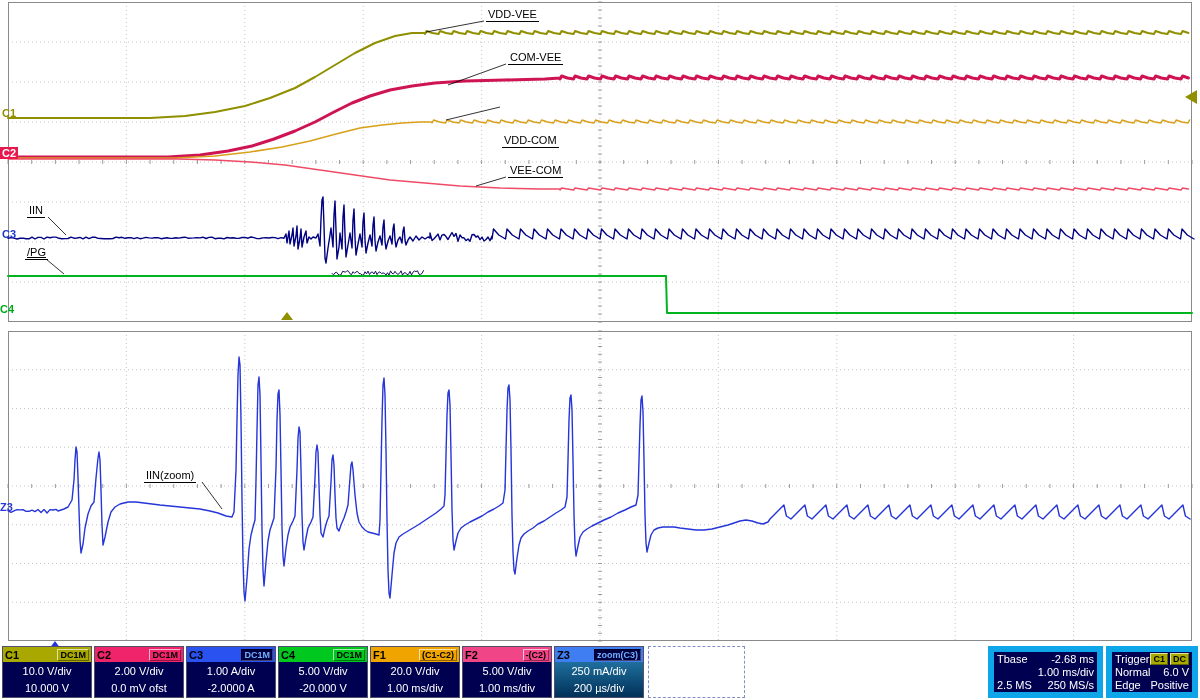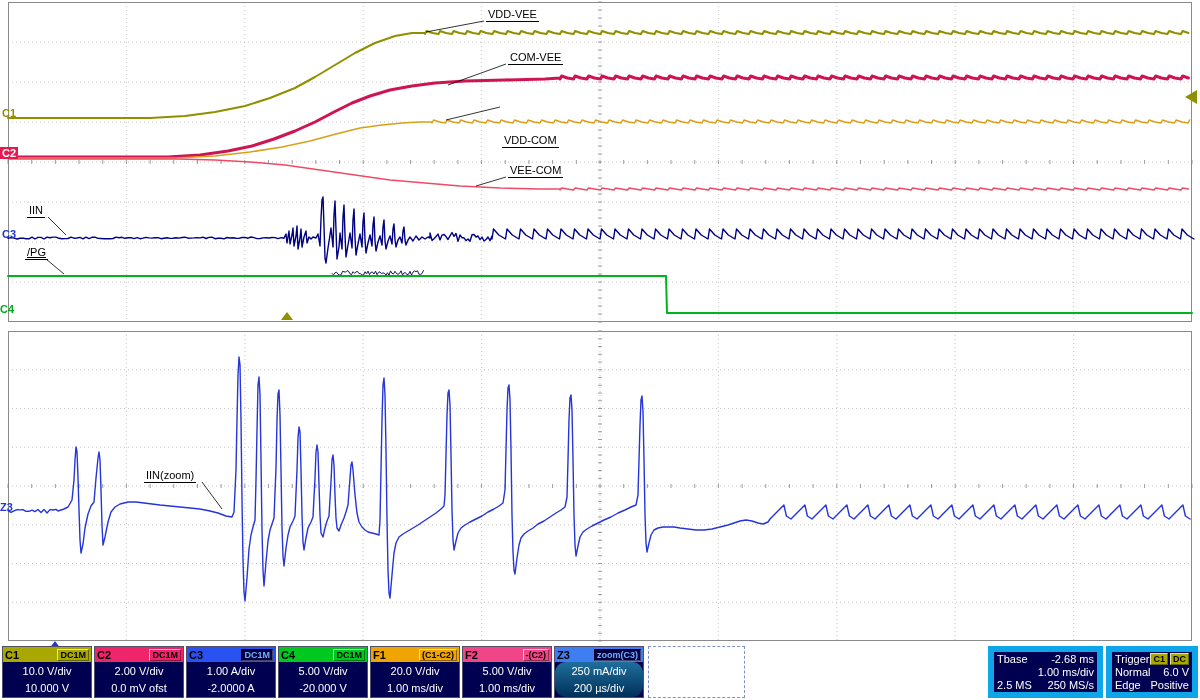--- a/index.html
+++ b/index.html
@@ -5,21 +5,21 @@
   html,body{margin:0;padding:0;background:#fff;}
   #scope{position:relative;width:1200px;height:700px;background:#fff;font-family:"Liberation Sans",sans-serif;overflow:hidden;}
   #wave-svg{position:absolute;left:0;top:0;}
   .wave-label{position:absolute;font-size:11px;line-height:13px;color:#000;background:#fff;padding:0 2px 0;border-bottom:1px solid #000;white-space:nowrap;}
   .ch-marker{position:absolute;font-size:11px;font-weight:bold;line-height:12px;}
   .ch-badge{color:#fff;padding:0 2px;}
   #bottom-bar{position:absolute;left:0;top:645px;width:1200px;height:55px;}
   .desc{position:absolute;top:1px;height:52px;border:1px solid #50506a;box-sizing:border-box;background:#000050;}
   .desc-h{height:15px;display:flex;justify-content:space-between;align-items:center;padding:0 2px;font-size:11px;font-weight:bold;color:#000;}
   .desc-b{display:flex;flex-direction:column;justify-content:space-around;height:35px;color:#fff;font-size:11px;text-align:right;padding:0 3px;align-items:center;}
-  .desc-b.zoom{background:linear-gradient(180deg,#1f6f9e 0%,#003058 100%);border-radius:11px;}
+  .desc-b.zoom{background:linear-gradient(180deg,#1f6f9e 0%,#003058 100%);}
   .desc-chip{font-size:9px;font-weight:bold;border:1px solid;border-color:#ffffffaa #00000066 #00000066 #ffffffaa;padding:0 2px;}
   .desc-chip.inv{background:#000040;color:#6fb0ff;border-color:#00000066 #ffffff44 #ffffff44 #00000066;}
   .empty-slot{position:absolute;top:1px;left:648px;width:97px;height:52px;border:1px dashed #8090c8;box-sizing:border-box;background:#fff;}
   .info-box{position:absolute;top:1px;height:52px;box-sizing:border-box;background:#000050;border:6px solid #0ea5e9;color:#fff;font-size:11px;padding:1px 3px;display:flex;flex-direction:column;justify-content:space-around;}
   .info-row{display:flex;justify-content:space-between;align-items:center;}
   .chips{display:flex;gap:2px;}
   .chip{background:#a8a800;color:#000;font-size:9px;font-weight:bold;padding:0 2px;border:1px solid;border-color:#ffffffaa #00000066 #00000066 #ffffffaa;}
 </style>
 </head>
 <body>

